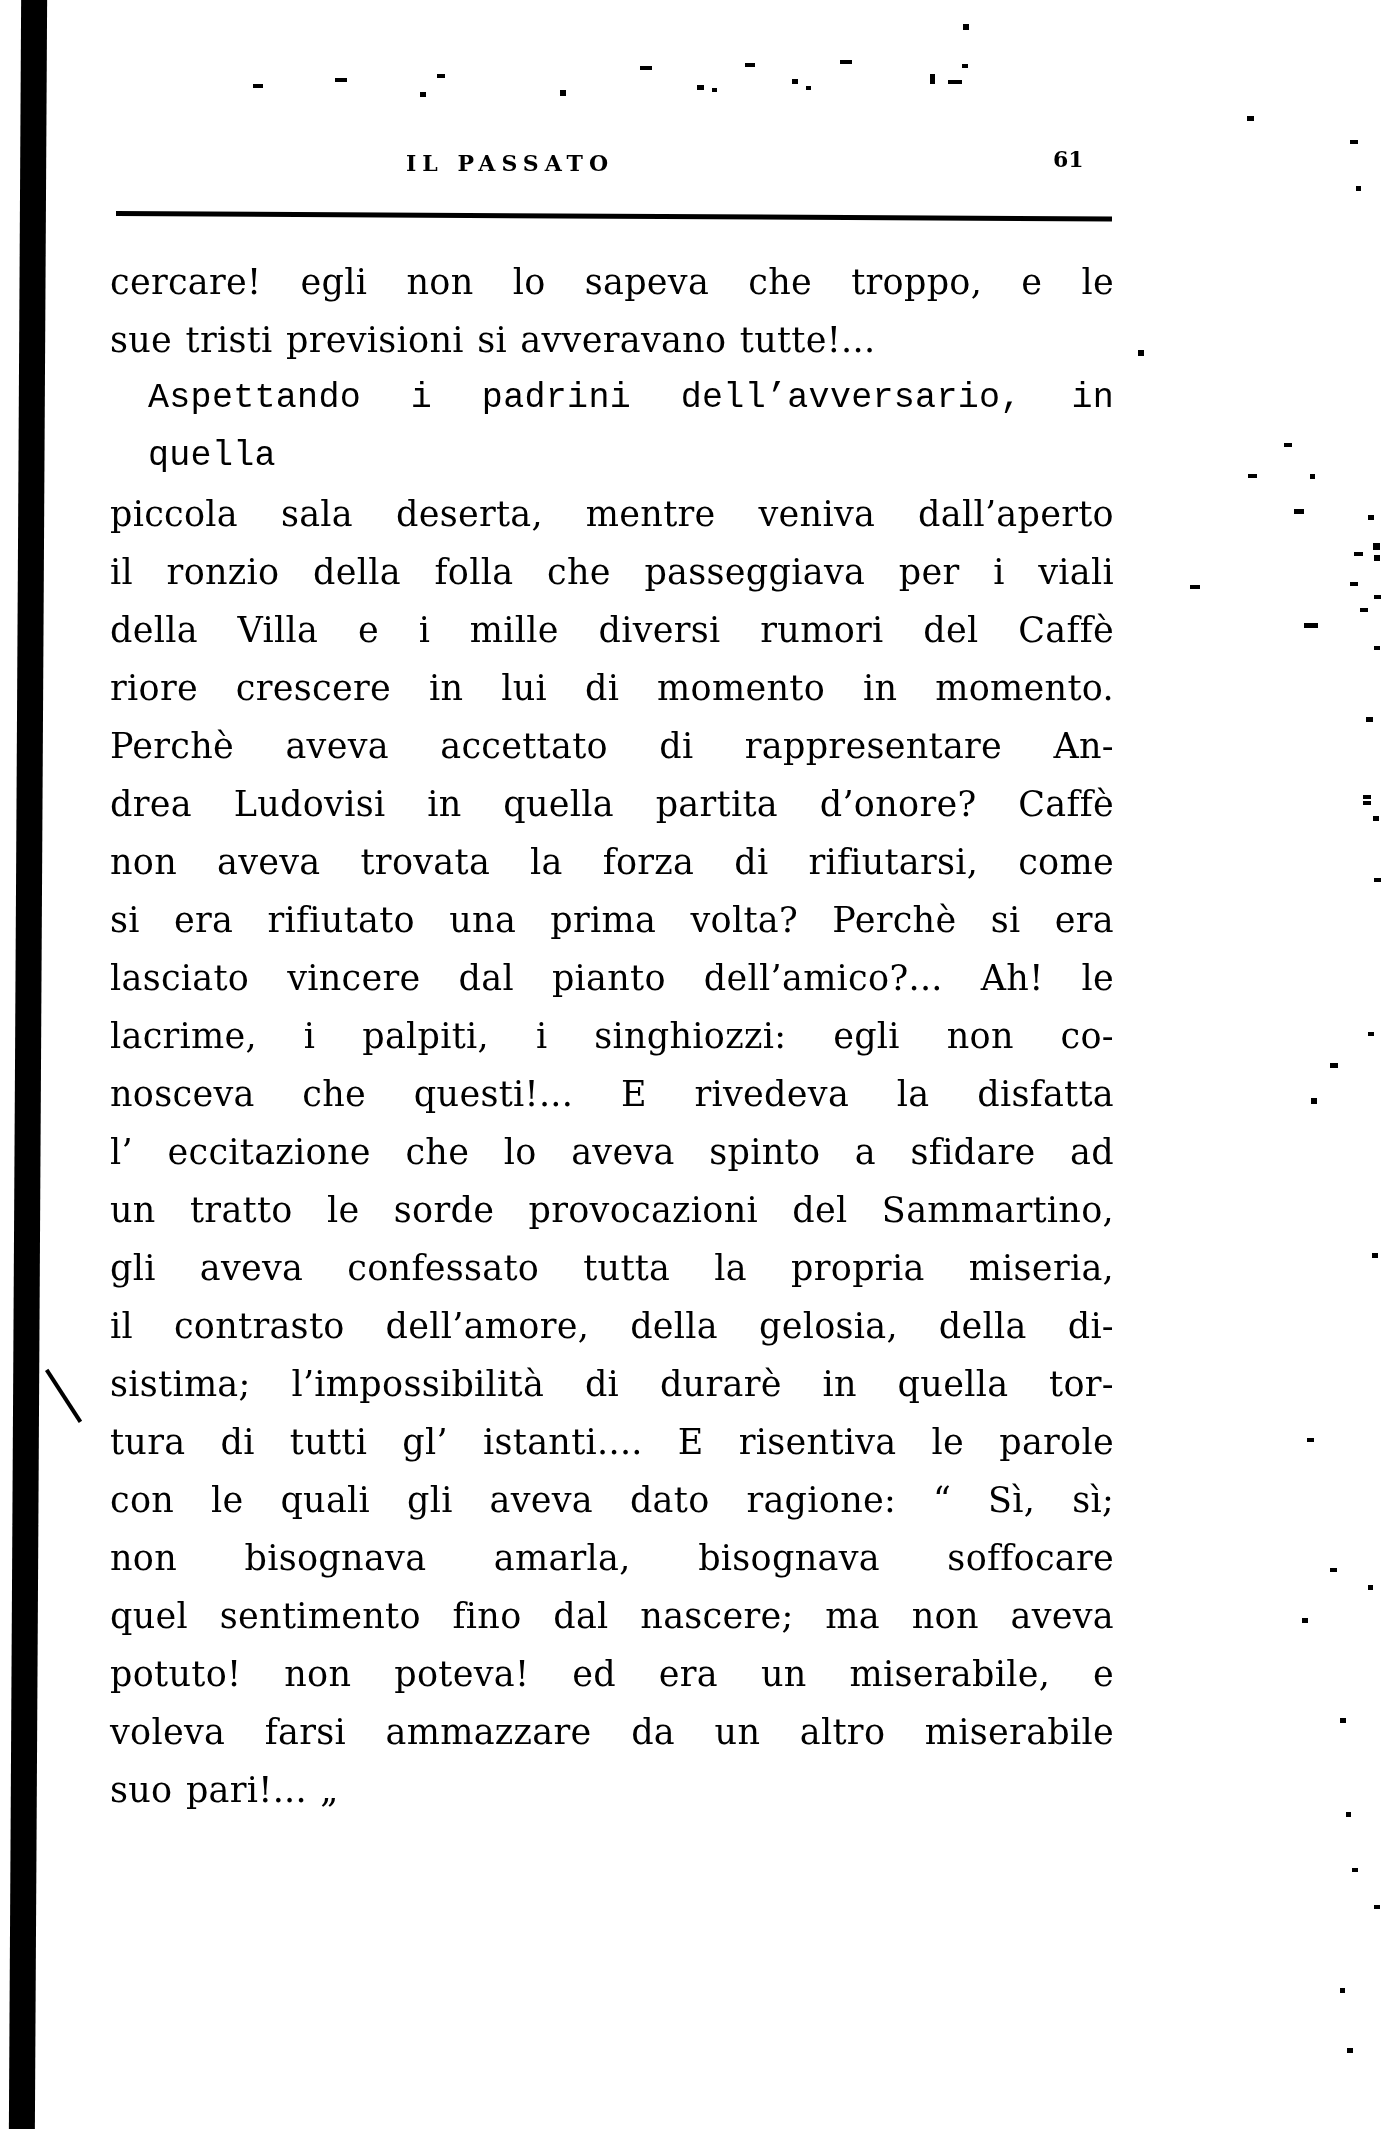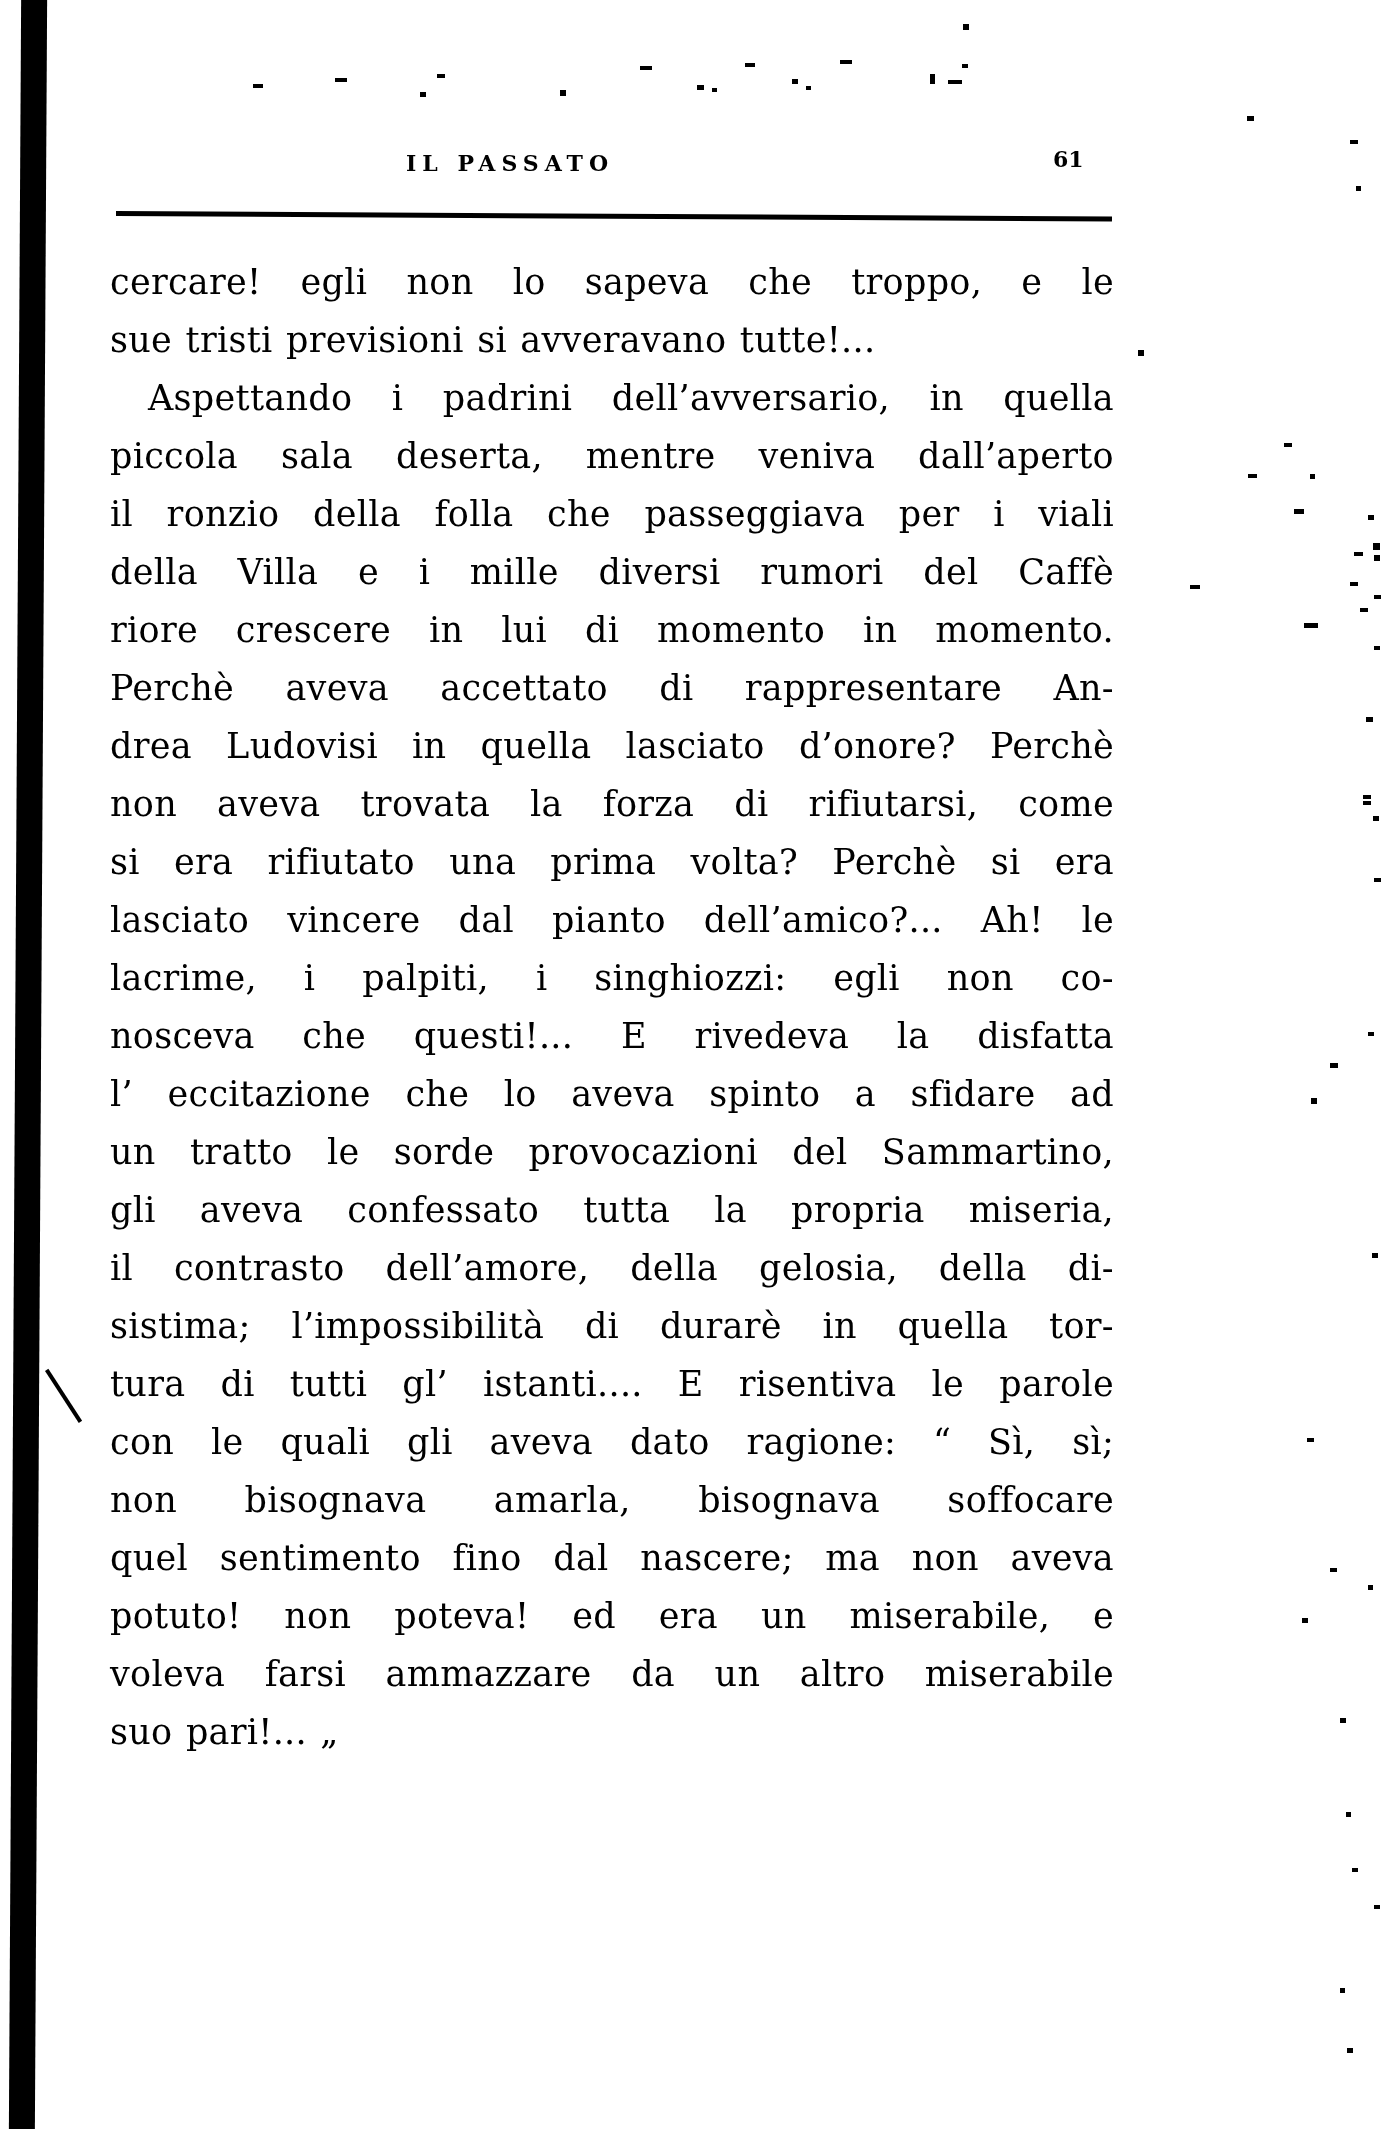--- a/index.html
+++ b/index.html
@@ -54,21 +54,21 @@
     position: absolute;
     left: 110px; top: 253px;
     width: 1004px;
     font-size: 35px;
     line-height: 58px;
     letter-spacing: 0.3px;
     word-spacing: 2px;
   }
   .line { white-space: normal; }
   .line.just { text-align: justify; text-align-last: justify; }
-  .line.indent { padding-left: 38px; }
+  .line.indent { padding-left: 38px; font-family: Liberation Mono, monospace; }
   .speck {
     position: absolute;
     background: #000;
   }
 </style>
 </head>
 <body>
 
 <div class="scan-bar"></div>
 <div class="diag-mark"></div>
@@ -79,21 +79,21 @@
 
 <div class="page-text">
     <div class="line just">cercare! egli non lo sapeva che troppo, e le</div>
     <div class="line">sue tristi previsioni si avveravano tutte!...</div>
     <div class="line just indent">Aspettando i padrini dell’avversario, in quella</div>
     <div class="line just">piccola sala deserta, mentre veniva dall’aperto</div>
     <div class="line just">il ronzio della folla che passeggiava per i viali</div>
     <div class="line just">della Villa e i mille diversi rumori del Caffè</div>
     <div class="line just">riore crescere in lui di momento in momento.</div>
     <div class="line just">Perchè aveva accettato di rappresentare An-</div>
-    <div class="line just">drea Ludovisi in quella lasciato d’onore? Perchè</div>
+    <div class="line just">drea Ludovisi in quella partita d’onore? Caffè</div>
     <div class="line just">non aveva trovata la forza di rifiutarsi, come</div>
     <div class="line just">si era rifiutato una prima volta? Perchè si era</div>
     <div class="line just">lasciato vincere dal pianto dell’amico?... Ah! le</div>
     <div class="line just">lacrime, i palpiti, i singhiozzi: egli non co-</div>
     <div class="line just">nosceva che questi!... E rivedeva la disfatta</div>
     <div class="line just">l’ eccitazione che lo aveva spinto a sfidare ad</div>
     <div class="line just">un tratto le sorde provocazioni del Sammartino,</div>
     <div class="line just">gli aveva confessato tutta la propria miseria,</div>
     <div class="line just">il contrasto dell’amore, della gelosia, della di-</div>
     <div class="line just">sistima; l’impossibilità di durarè in quella tor-</div>

